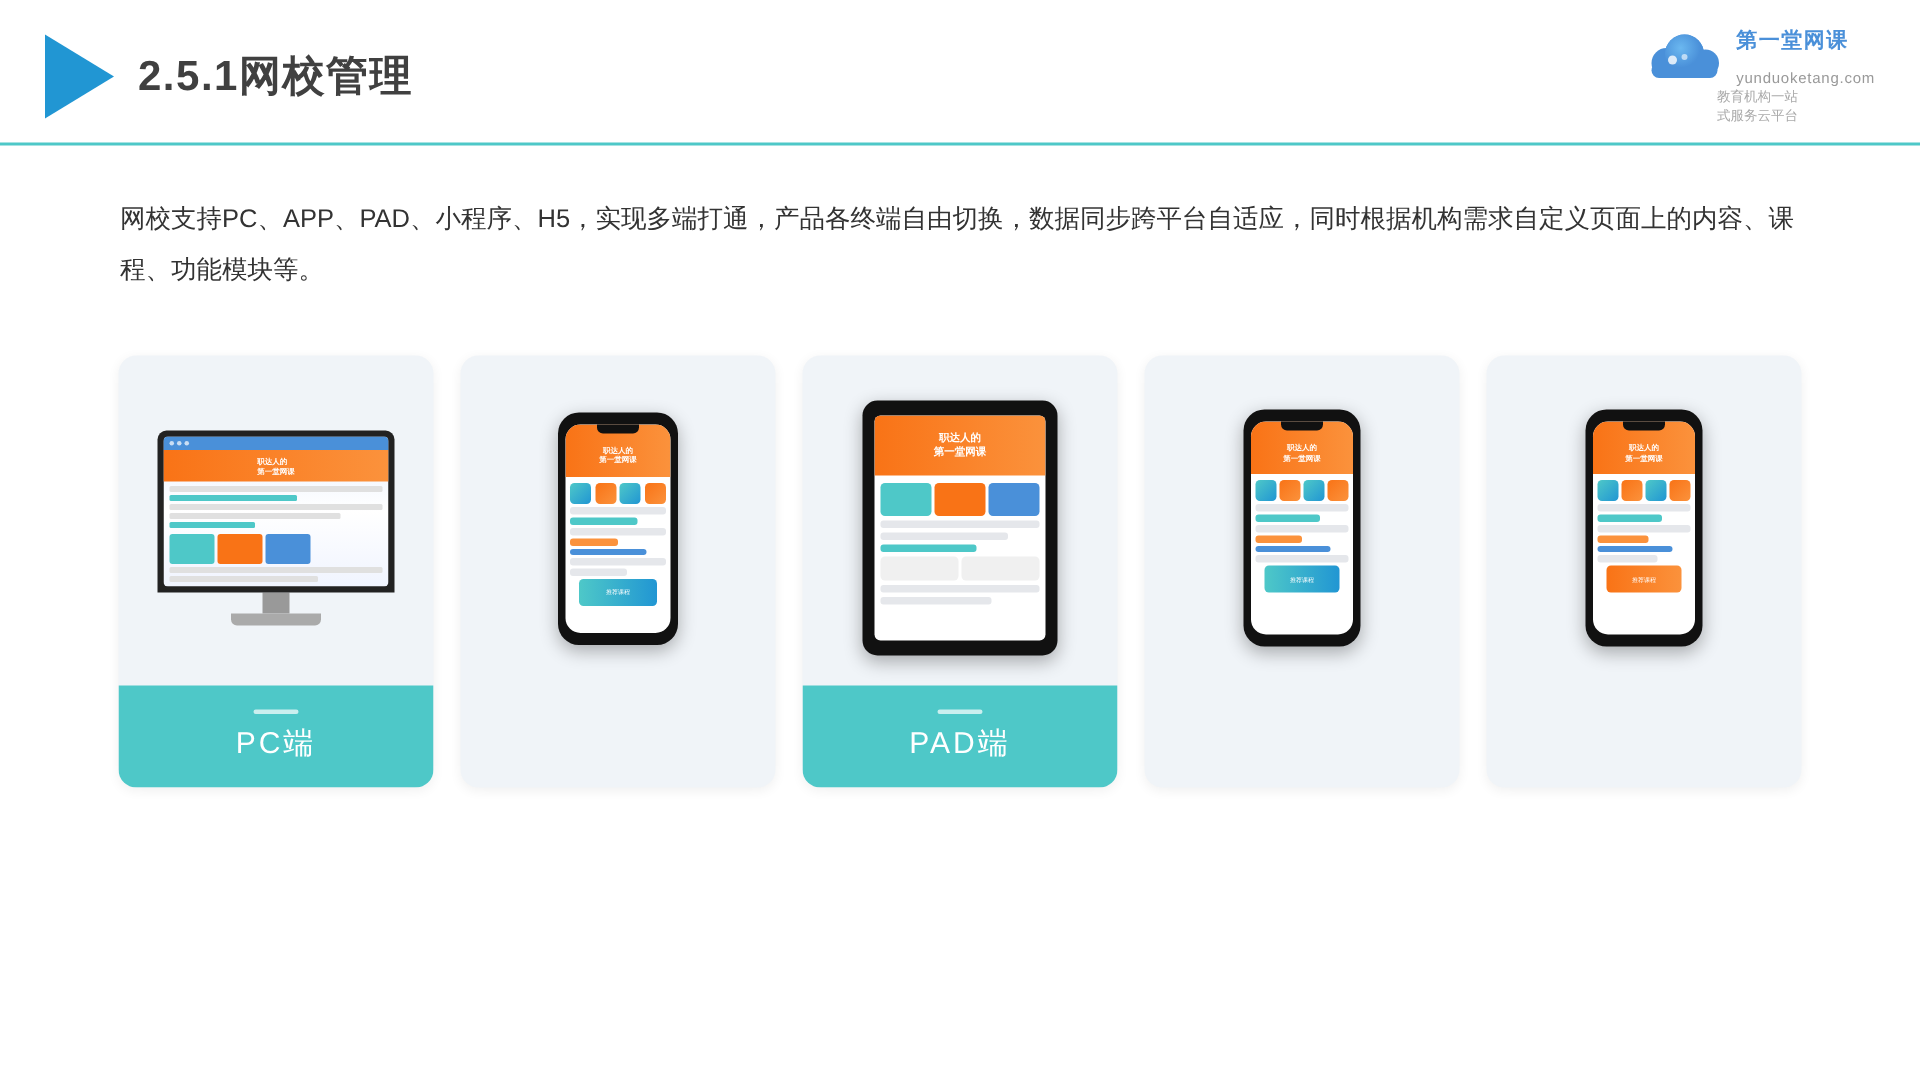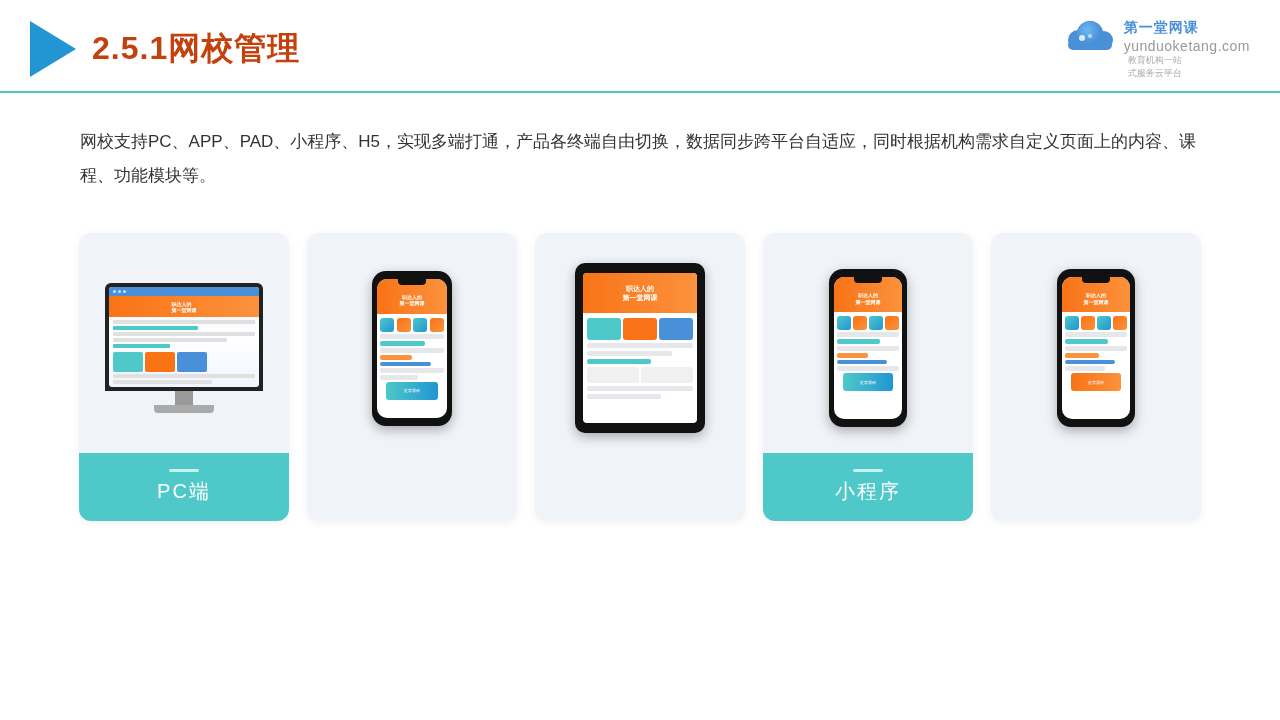--- a/index.html
+++ b/index.html
@@ -26,23 +26,23 @@
       gap: 16px;
     }
     .logo-triangle {
       width: 0;
       height: 0;
       border-top: 28px solid transparent;
       border-bottom: 28px solid transparent;
       border-left: 46px solid #2196d3;
     }
     .page-title {
-      font-size: 32px;
+      font-size: 28px;
       font-weight: 600;
-      color: #c2410c;
+      color: #404040;
       letter-spacing: 1px;
     }
     .brand-logo {
       display: flex;
       flex-direction: column;
       align-items: center;
     }
     .brand-logo-icon {
       display: flex;
       align-items: center;
@@ -52,25 +52,25 @@
       width: 60px;
       height: 36px;
     }
     .brand-text-main {
       font-size: 14px;
       color: #4a90d9;
       font-weight: 600;
       letter-spacing: 1px;
     }
     .brand-text-sub {
-      font-size: 14px;
+      font-size: 10px;
       color: #999;
       letter-spacing: 0.5px;
       text-align: center;
-      margin-top: 1px;
+      margin-top: 11px;
     }
     .brand-tagline {
       font-size: 9px;
       color: #aaa;
       text-align: right;
       line-height: 1.4;
     }
 
     
     .description {
@@ -477,20 +477,24 @@
                 <div class="tablet-card" style="background:#f0f0f0;height:16px;"></div>
                 <div class="tablet-card" style="background:#f0f0f0;height:16px;"></div>
               </div>
               <div class="tablet-row"></div>
               <div class="tablet-row" style="width:70%"></div>
             </div>
           </div>
         </div>
       </div>
     </div>
+    <div class="device-label">
+      <div class="label-bar"></div>
+      <span>PAD端</span>
+    </div>
   </div>
 
   <div class="device-card">
     <div class="device-preview">
       <div class="phone-mockup">
         <div class="phone-body" style="width:78px;height:158px;">
           <div class="phone-notch"></div>
           <div class="phone-screen">
             <div class="phone-screen-banner">
               <div class="phone-banner-text">职达人的<br>第一堂网课</div>
@@ -509,24 +513,20 @@
               <div style="height:4px;background:#4a90d9;border-radius:2px;width:80%;"></div>
               <div class="phone-row"></div>
               <div style="height:18px;background:linear-gradient(90deg,#4ec8c8,#2196d3);border-radius:3px;width:80%;margin:0 auto;display:flex;align-items:center;justify-content:center;">
                 <span style="font-size:4px;color:#fff;">推荐课程</span>
               </div>
             </div>
           </div>
         </div>
       </div>
     </div>
-    <div class="device-label">
-      <div class="label-bar"></div>
-      <span>小程序</span>
-    </div>
   </div>
 
   <div class="device-card">
     <div class="device-preview">
       <div class="phone-mockup">
         <div class="phone-body" style="width:78px;height:158px;">
           <div class="phone-notch"></div>
           <div class="phone-screen">
             <div class="phone-screen-banner">
               <div class="phone-banner-text">职达人的<br>第一堂网课</div>

